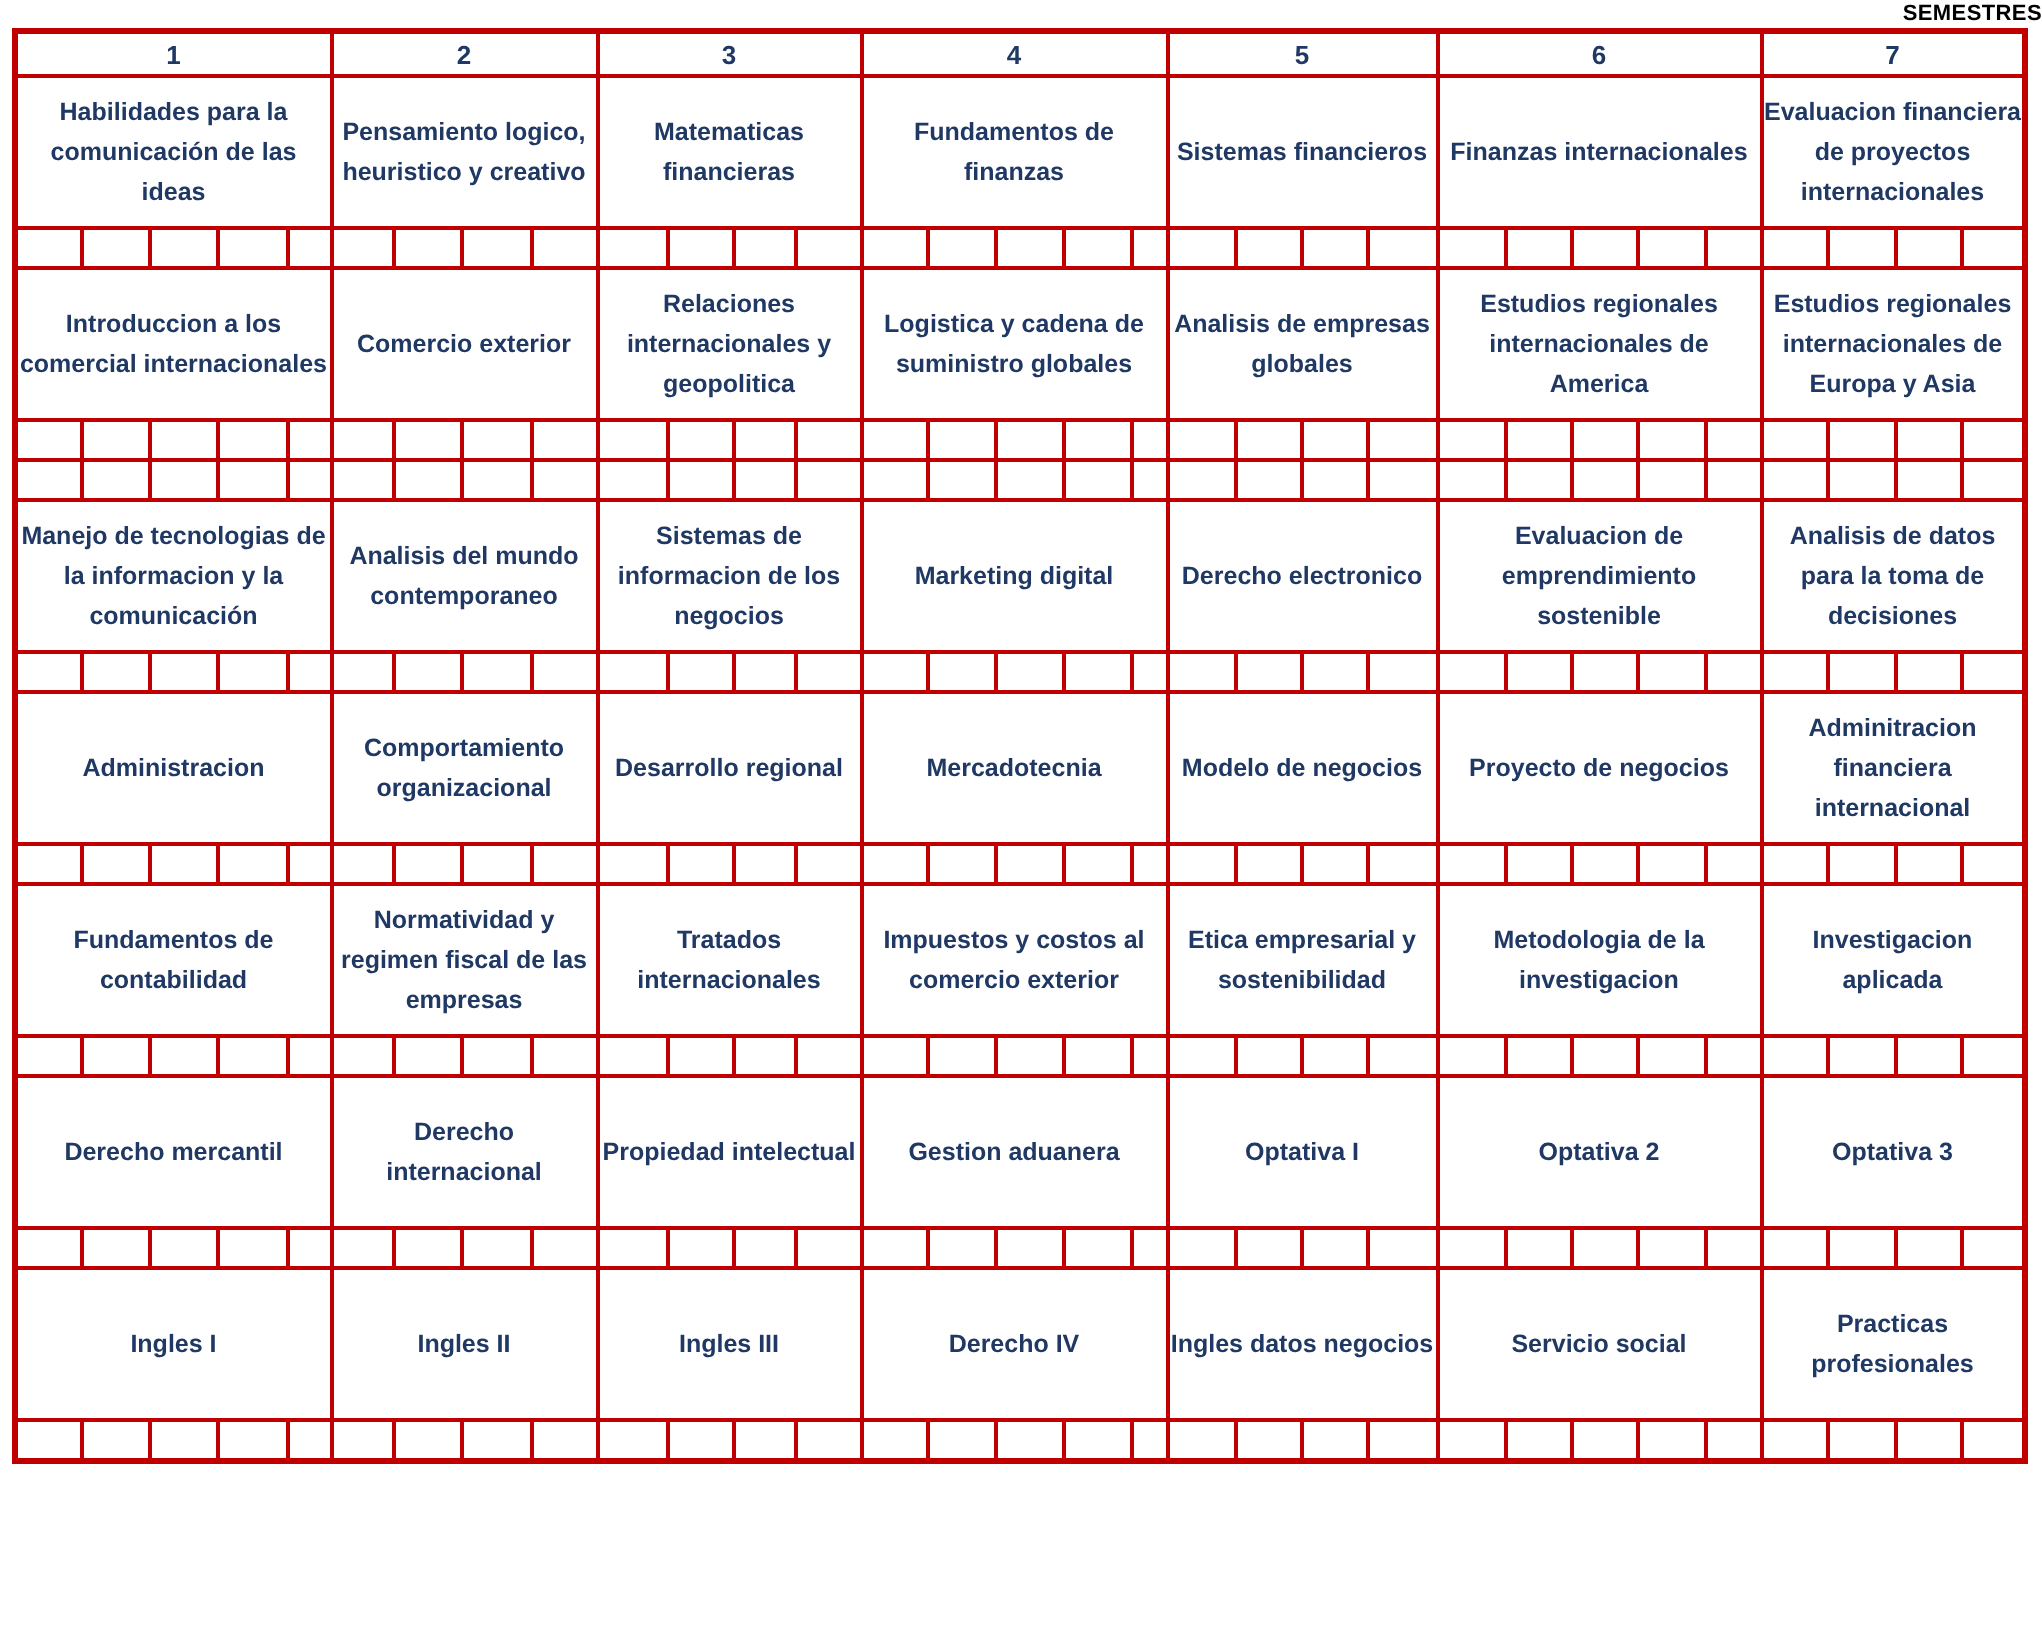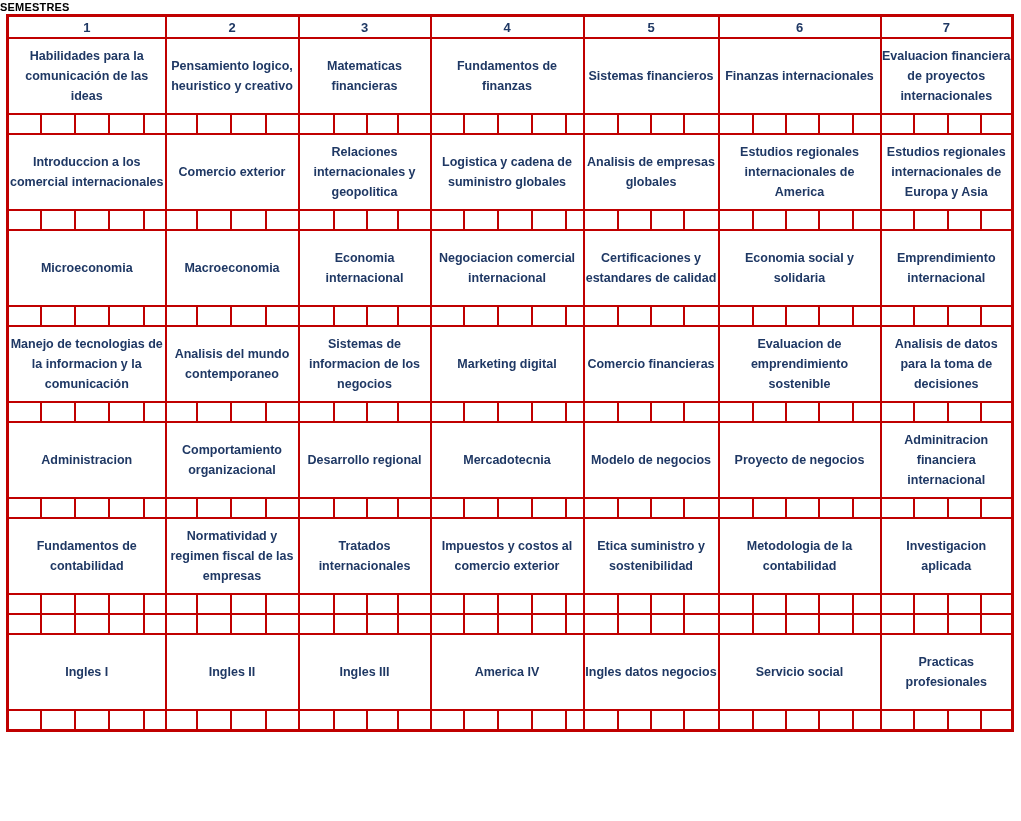--- a/index.html
+++ b/index.html
@@ -9,21 +9,21 @@
     --bg:#ffffff;
   }
   html,body{margin:0;padding:0;}
   body{
     width:1021px;height:821px;background:var(--bg);
     font-family:"Liberation Sans",sans-serif;
     -webkit-font-smoothing:antialiased;
   }
   .page{width:1021px;height:821px;overflow:hidden;}
   .title{
-    text-align:left;font-weight:bold;font-size:11px;letter-spacing:.2px;
+    text-align:right;font-weight:bold;font-size:11px;letter-spacing:.2px;
     color:var(--titletext);padding-top:1px;height:13px;line-height:12px;
   }
   table.grid{
     border-collapse:collapse;table-layout:fixed;
     margin-left:6px;
     border:3px solid var(--border);
   }
   table.grid td{
     border:2px solid var(--border);
     padding:0;
@@ -172,29 +172,20 @@
           <td class="strip"></td>
           <td class="strip"></td>
           <td class="strip"></td>
           <td class="strip colend"></td>
           <td class="strip colstart"></td>
           <td class="strip"></td>
           <td class="strip"></td>
           <td class="strip colend"></td>
         </tr>
         <tr>
-          <td colspan="5" class="course main">Microeconomia</td>
-          <td colspan="4" class="course main">Macroeconomia</td>
-          <td colspan="4" class="course main">Economia internacional</td>
-          <td colspan="5" class="course main">Negociacion comercial internacional</td>
-          <td colspan="4" class="course main">Certificaciones y estandares de calidad</td>
-          <td colspan="5" class="course main">Economia social y solidaria</td>
-          <td colspan="4" class="course main">Emprendimiento internacional</td>
-        </tr>
-        <tr>
           <td class="strip colstart"></td>
           <td class="strip"></td>
           <td class="strip"></td>
           <td class="strip"></td>
           <td class="strip colend"></td>
           <td class="strip colstart"></td>
           <td class="strip"></td>
           <td class="strip"></td>
           <td class="strip colend"></td>
           <td class="strip colstart"></td>
@@ -218,21 +209,21 @@
           <td class="strip colstart"></td>
           <td class="strip"></td>
           <td class="strip"></td>
           <td class="strip colend"></td>
         </tr>
         <tr>
           <td colspan="5" class="course main">Manejo de tecnologias de la informacion y la comunicación</td>
           <td colspan="4" class="course main">Analisis del mundo contemporaneo</td>
           <td colspan="4" class="course main">Sistemas de informacion de los negocios</td>
           <td colspan="5" class="course main">Marketing digital</td>
-          <td colspan="4" class="course main">Comercio financieras</td>
+          <td colspan="4" class="course main">Derecho electronico</td>
           <td colspan="5" class="course main">Evaluacion de emprendimiento sostenible</td>
           <td colspan="4" class="course main">Analisis de datos para la toma de decisiones</td>
         </tr>
         <tr>
           <td class="strip colstart"></td>
           <td class="strip"></td>
           <td class="strip"></td>
           <td class="strip"></td>
           <td class="strip colend"></td>
           <td class="strip colstart"></td>
@@ -302,22 +293,22 @@
           <td class="strip colstart"></td>
           <td class="strip"></td>
           <td class="strip"></td>
           <td class="strip colend"></td>
         </tr>
         <tr>
           <td colspan="5" class="course main">Fundamentos de contabilidad</td>
           <td colspan="4" class="course main">Normatividad y regimen fiscal de las empresas</td>
           <td colspan="4" class="course main">Tratados internacionales</td>
           <td colspan="5" class="course main">Impuestos y costos al comercio exterior</td>
-          <td colspan="4" class="course main">Etica suministro y sostenibilidad</td>
-          <td colspan="5" class="course main">Metodologia de la contabilidad</td>
+          <td colspan="4" class="course main">Etica empresarial y sostenibilidad</td>
+          <td colspan="5" class="course main">Metodologia de la investigacion</td>
           <td colspan="4" class="course main">Investigacion aplicada</td>
         </tr>
         <tr>
           <td class="strip colstart"></td>
           <td class="strip"></td>
           <td class="strip"></td>
           <td class="strip"></td>
           <td class="strip colend"></td>
           <td class="strip colstart"></td>
           <td class="strip"></td>
@@ -338,20 +329,29 @@
           <td class="strip colend"></td>
           <td class="strip colstart"></td>
           <td class="strip"></td>
           <td class="strip"></td>
           <td class="strip"></td>
           <td class="strip colend"></td>
           <td class="strip colstart"></td>
           <td class="strip"></td>
           <td class="strip"></td>
           <td class="strip colend"></td>
+        </tr>
+        <tr>
+          <td colspan="5" class="course main">Derecho mercantil</td>
+          <td colspan="4" class="course main">Derecho internacional</td>
+          <td colspan="4" class="course main">Propiedad intelectual</td>
+          <td colspan="5" class="course main">Gestion aduanera</td>
+          <td colspan="4" class="course main">Optativa I</td>
+          <td colspan="5" class="course main">Optativa 2</td>
+          <td colspan="4" class="course main">Optativa 3</td>
         </tr>
         <tr>
           <td class="strip colstart"></td>
           <td class="strip"></td>
           <td class="strip"></td>
           <td class="strip"></td>
           <td class="strip colend"></td>
           <td class="strip colstart"></td>
           <td class="strip"></td>
           <td class="strip"></td>
@@ -376,21 +376,21 @@
           <td class="strip colend"></td>
           <td class="strip colstart"></td>
           <td class="strip"></td>
           <td class="strip"></td>
           <td class="strip colend"></td>
         </tr>
         <tr>
           <td colspan="5" class="course main">Ingles I</td>
           <td colspan="4" class="course main">Ingles II</td>
           <td colspan="4" class="course main">Ingles III</td>
-          <td colspan="5" class="course main">America IV</td>
+          <td colspan="5" class="course main">Derecho IV</td>
           <td colspan="4" class="course main">Ingles datos negocios</td>
           <td colspan="5" class="course main">Servicio social</td>
           <td colspan="4" class="course main">Practicas profesionales</td>
         </tr>
         <tr>
           <td class="strip colstart"></td>
           <td class="strip"></td>
           <td class="strip"></td>
           <td class="strip"></td>
           <td class="strip colend"></td>

